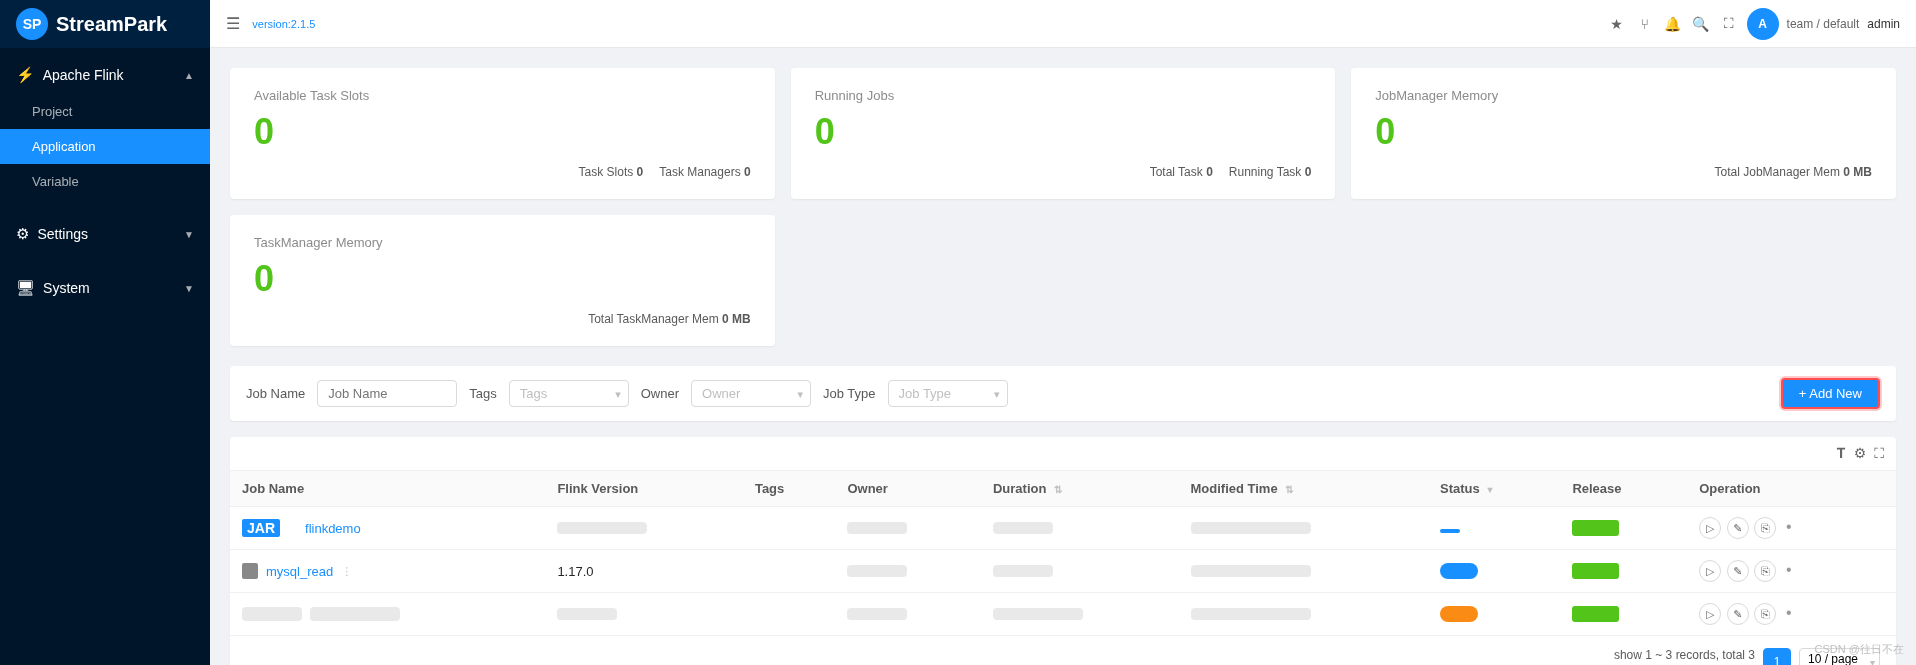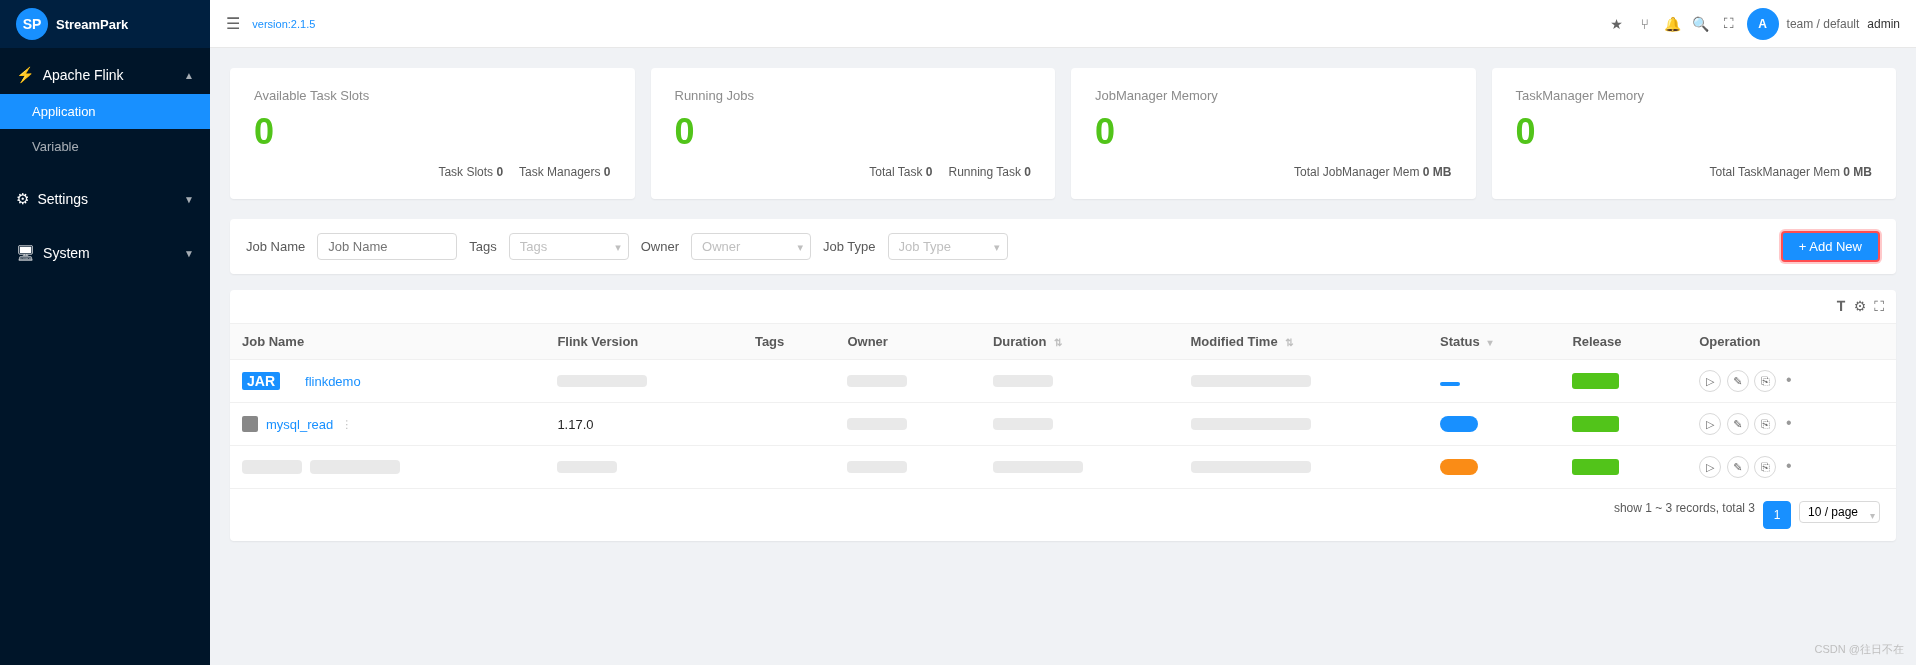--- a/index.html
+++ b/index.html
@@ -28,21 +28,21 @@
       height: 32px;
       background: #1890ff;
       border-radius: 50%;
       display: flex;
       align-items: center;
       justify-content: center;
       font-size: 14px;
       font-weight: bold;
       color: #fff;
     }
-    .logo-text { color: #fff; font-size: 13px; font-weight: 600; }
+    .logo-text { color: #fff; font-size: 20px; font-weight: 600; }
 
     .sidebar-section {
       padding: 8px 0;
     }
     .sidebar-group-header {
       display: flex;
       align-items: center;
       justify-content: space-between;
       padding: 10px 16px;
       color: #fff;
@@ -98,21 +98,21 @@
     #content {
       flex: 1;
       overflow-y: auto;
       padding: 20px;
       background: #f0f2f5;
     }
 
     
     .stats-row {
       display: grid;
-      grid-template-columns: repeat(4, 1fr);
+      grid-template-columns: repeat(3, 1fr);
       gap: 16px;
       margin-bottom: 20px;
     }
     .stat-card {
       background: #fff;
       border-radius: 4px;
       padding: 20px 24px;
       box-shadow: 0 1px 2px rgba(0,0,0,0.06);
     }
     .stat-label { color: #8c8c8c; font-size: 13px; margin-bottom: 8px; }
@@ -350,20 +350,23 @@
     <span class="logo-text">StreamPark</span>
   </div>
 
   <div class="sidebar-section">
     <div class="sidebar-group-header">
       <span style="display:flex;align-items:center;gap:8px;">
         <span style="font-size:15px;">⚡</span>
         <span>Apache Flink</span>
       </span>
       <span class="chevron">▲</span>
+    </div>
+    <div class="sidebar-item">
+      <span>Project</span>
     </div>
     <div class="sidebar-item active">
       <span>Application</span>
     </div>
     <div class="sidebar-item">
       <span>Variable</span>
     </div>
   </div>
 
   <div class="sidebar-section">

